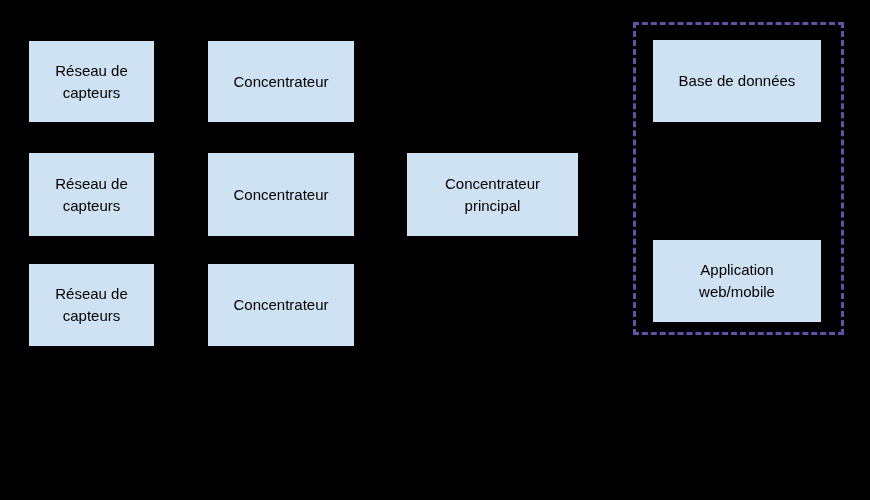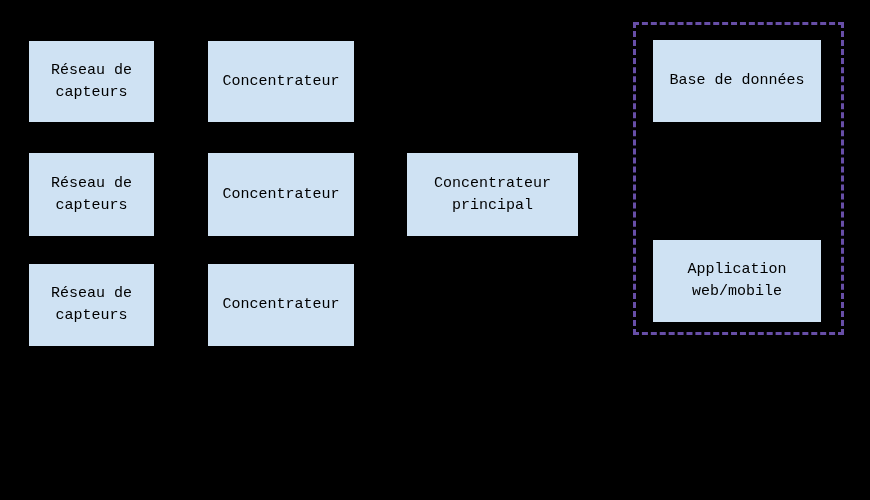--- a/index.html
+++ b/index.html
@@ -7,21 +7,21 @@
     --node-fill:#cfe2f3;
     --node-border:#000000;
     --node-text:#000000;
     --group-outline:#674ea7;
   }
   html,body{margin:0;padding:0;background:#000;}
   .canvas{
     position:relative;
     width:870px;height:500px;
     background:var(--canvas-background);
-    font-family:Liberation Mono, monospace;
+    font-family:Liberation Sans, sans-serif;
     overflow:hidden;
   }
   .node{
     position:absolute;
     background:var(--node-fill);
     border:1px solid var(--node-border);
     color:var(--node-text);
     display:flex;align-items:center;justify-content:center;
     text-align:center;
     font-size:15px;line-height:1.45;

